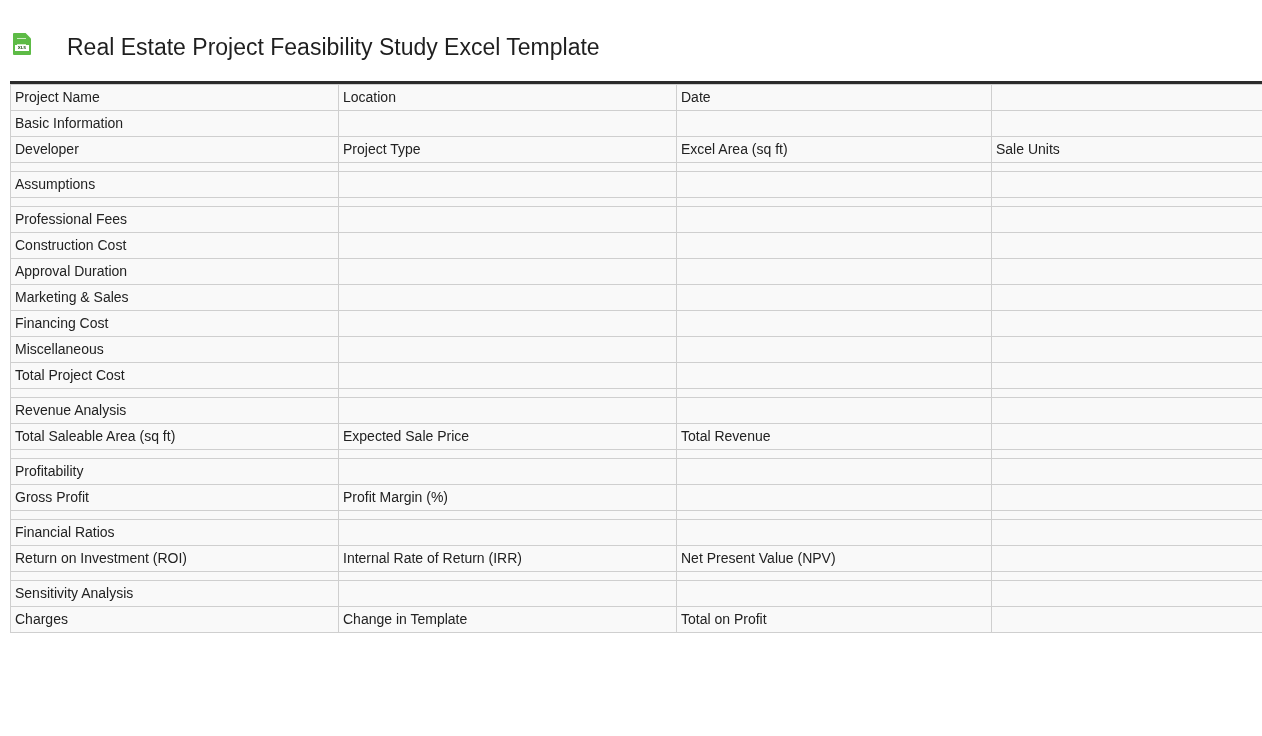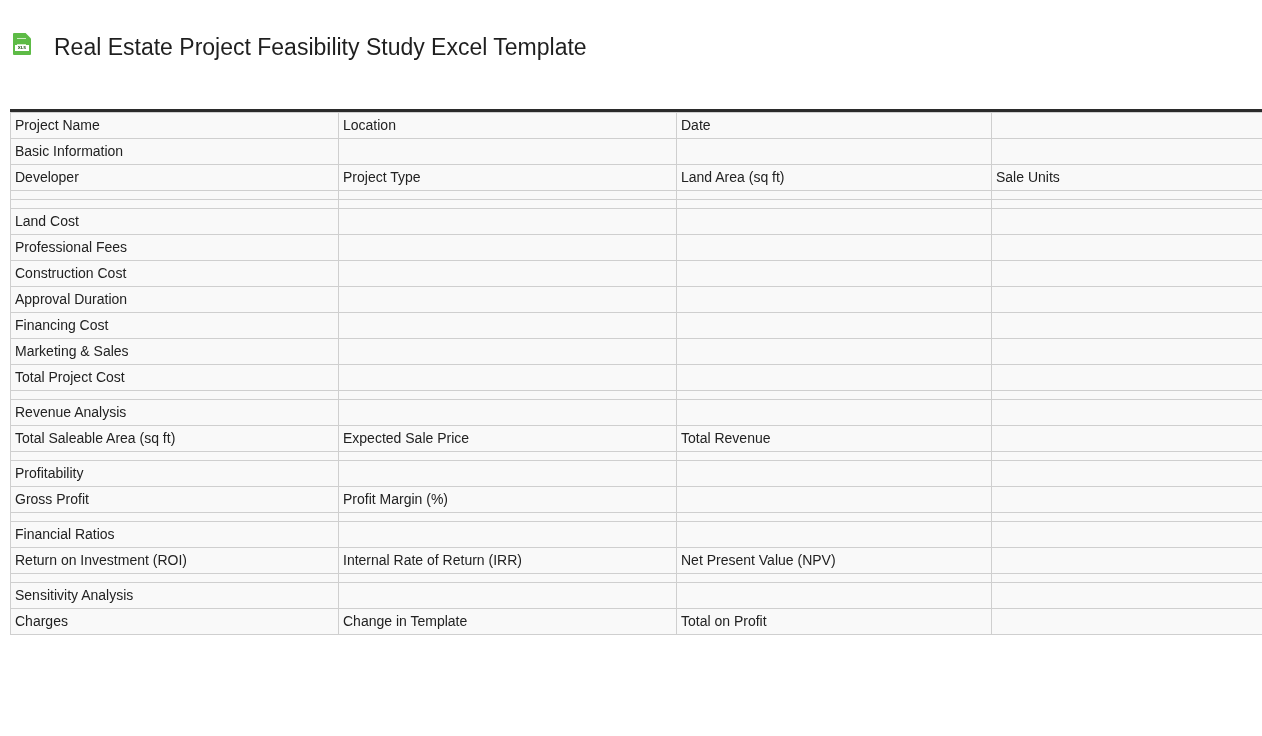--- a/index.html
+++ b/index.html
@@ -3,36 +3,36 @@
 <meta charset="utf-8">
 <style>
   html, body { margin: 0; padding: 0; background: #ffffff; }
   body { width: 1262px; height: 736px; overflow: hidden; position: relative; font-family: "Liberation Sans", "DejaVu Sans", sans-serif; color: #222; }
   .title-bar { position: absolute; left: 12px; top: 30px; height: 34px; display: flex; align-items: center; }
   .xls-icon { width: 20px; height: 24px; position: relative; margin-right: 19px; margin-top: -4px; }
   .xls-icon .page { position: absolute; left: 1px; top: 0; width: 18px; height: 22px; background: #5dbb46; border-radius: 1px; clip-path: polygon(0 0, 70% 0, 100% 25%, 100% 100%, 0 100%); }
   .xls-icon .lines { position: absolute; left: 5px; top: 5px; width: 9px; height: 5px; border-top: 1px solid #cfeec4; border-bottom: 1px solid #cfeec4; }
   .xls-icon .label { position: absolute; left: 3px; top: 12px; width: 14px; height: 6px; background: #ffffff; font-size: 4px; line-height: 6px; text-align: center; font-weight: bold; color: #2d5e22; font-family: "DejaVu Sans", sans-serif; }
   .page-title { font-size: 23px; color: #1f1f1f; font-weight: normal; letter-spacing: 0; }
-  .sheet { position: absolute; left: 10px; top: 81px; width: 1252px; border-top: 3px solid #2b2b2b; margin-top: 28px; }
+  .sheet { position: absolute; left: 10px; top: 81px; width: 1252px; border-top: 3px solid #2b2b2b; }
   table { border-collapse: collapse; width: 1252px; table-layout: fixed; }
   td { border: 1px solid #cfcfcf; background: #f9f9f9; padding: 0 4px; font-size: 14px; color: #222; height: 25px; line-height: 25px; white-space: nowrap; overflow: hidden; }
   tr.spacer td { height: 8px; line-height: 8px; padding: 0; }
   col.c1 { width: 328px; } col.c2 { width: 338px; } col.c3 { width: 315px; } col.c4 { width: 271px; }
 </style>
 </head>
 <body>
 
 <div class="title-bar">
   <div class="xls-icon">
     <div class="page"></div>
     <div class="lines"></div>
     <div class="label">XLS</div>
   </div>
-  <h1 class="page-title" style="margin:3px;">Real Estate Project Feasibility Study Excel Template</h1>
+  <h1 class="page-title" style="margin:16px;">Real Estate Project Feasibility Study Excel Template</h1>
 </div>
 
 <div class="sheet">
   <table>
     <colgroup>
         <col class="c1">
         <col class="c2">
         <col class="c3">
         <col class="c4">
       </colgroup>
@@ -45,37 +45,37 @@
         </tr>
         <tr class="row">
           <td>Basic Information</td>
           <td></td>
           <td></td>
           <td></td>
         </tr>
         <tr class="row">
           <td>Developer</td>
           <td>Project Type</td>
-          <td>Land Area (sq ft)</td>
+          <td>Excel Area (sq ft)</td>
           <td>Sale Units</td>
         </tr>
         <tr class="spacer">
           <td></td>
           <td></td>
           <td></td>
           <td></td>
         </tr>
-        <tr class="spacer">
-          <td></td>
+        <tr class="row">
+          <td>Assumptions</td>
           <td></td>
           <td></td>
           <td></td>
         </tr>
-        <tr class="row">
-          <td>Land Cost</td>
+        <tr class="spacer">
+          <td></td>
           <td></td>
           <td></td>
           <td></td>
         </tr>
         <tr class="row">
           <td>Professional Fees</td>
           <td></td>
           <td></td>
           <td></td>
         </tr>
@@ -85,27 +85,33 @@
           <td></td>
           <td></td>
         </tr>
         <tr class="row">
           <td>Approval Duration</td>
           <td></td>
           <td></td>
           <td></td>
         </tr>
         <tr class="row">
+          <td>Marketing &amp; Sales</td>
+          <td></td>
+          <td></td>
+          <td></td>
+        </tr>
+        <tr class="row">
           <td>Financing Cost</td>
           <td></td>
           <td></td>
           <td></td>
         </tr>
         <tr class="row">
-          <td>Marketing &amp; Sales</td>
+          <td>Miscellaneous</td>
           <td></td>
           <td></td>
           <td></td>
         </tr>
         <tr class="row">
           <td>Total Project Cost</td>
           <td></td>
           <td></td>
           <td></td>
         </tr>

